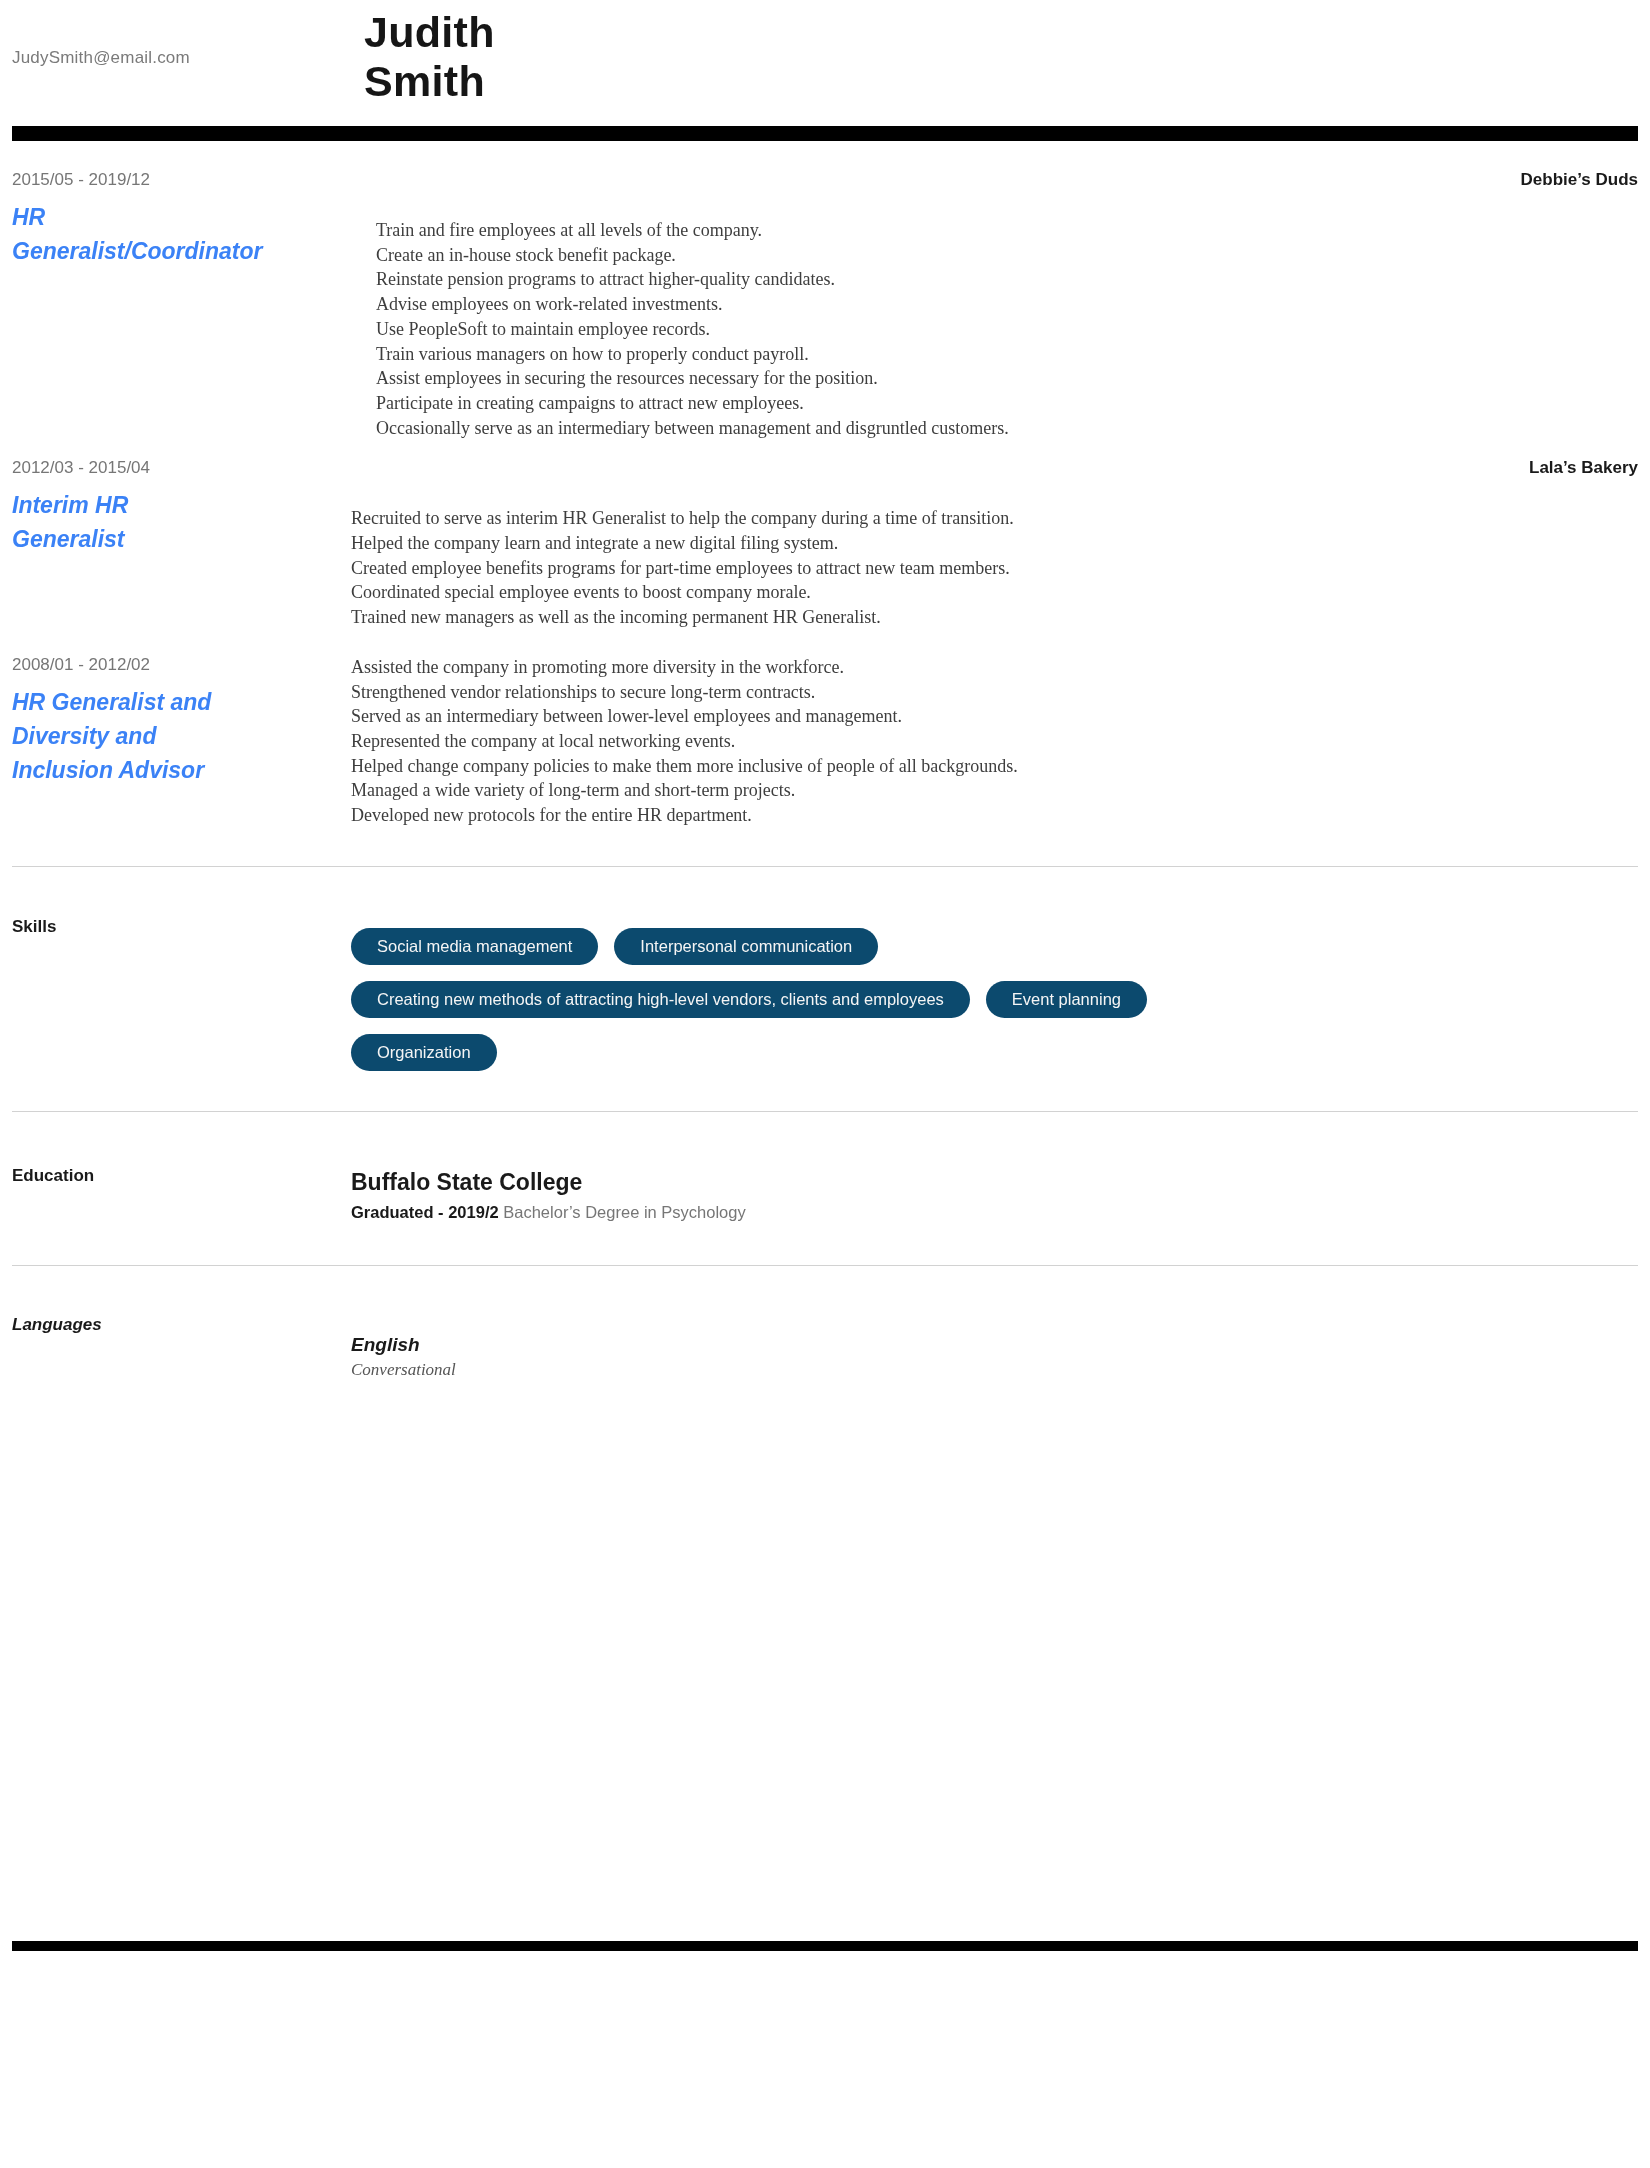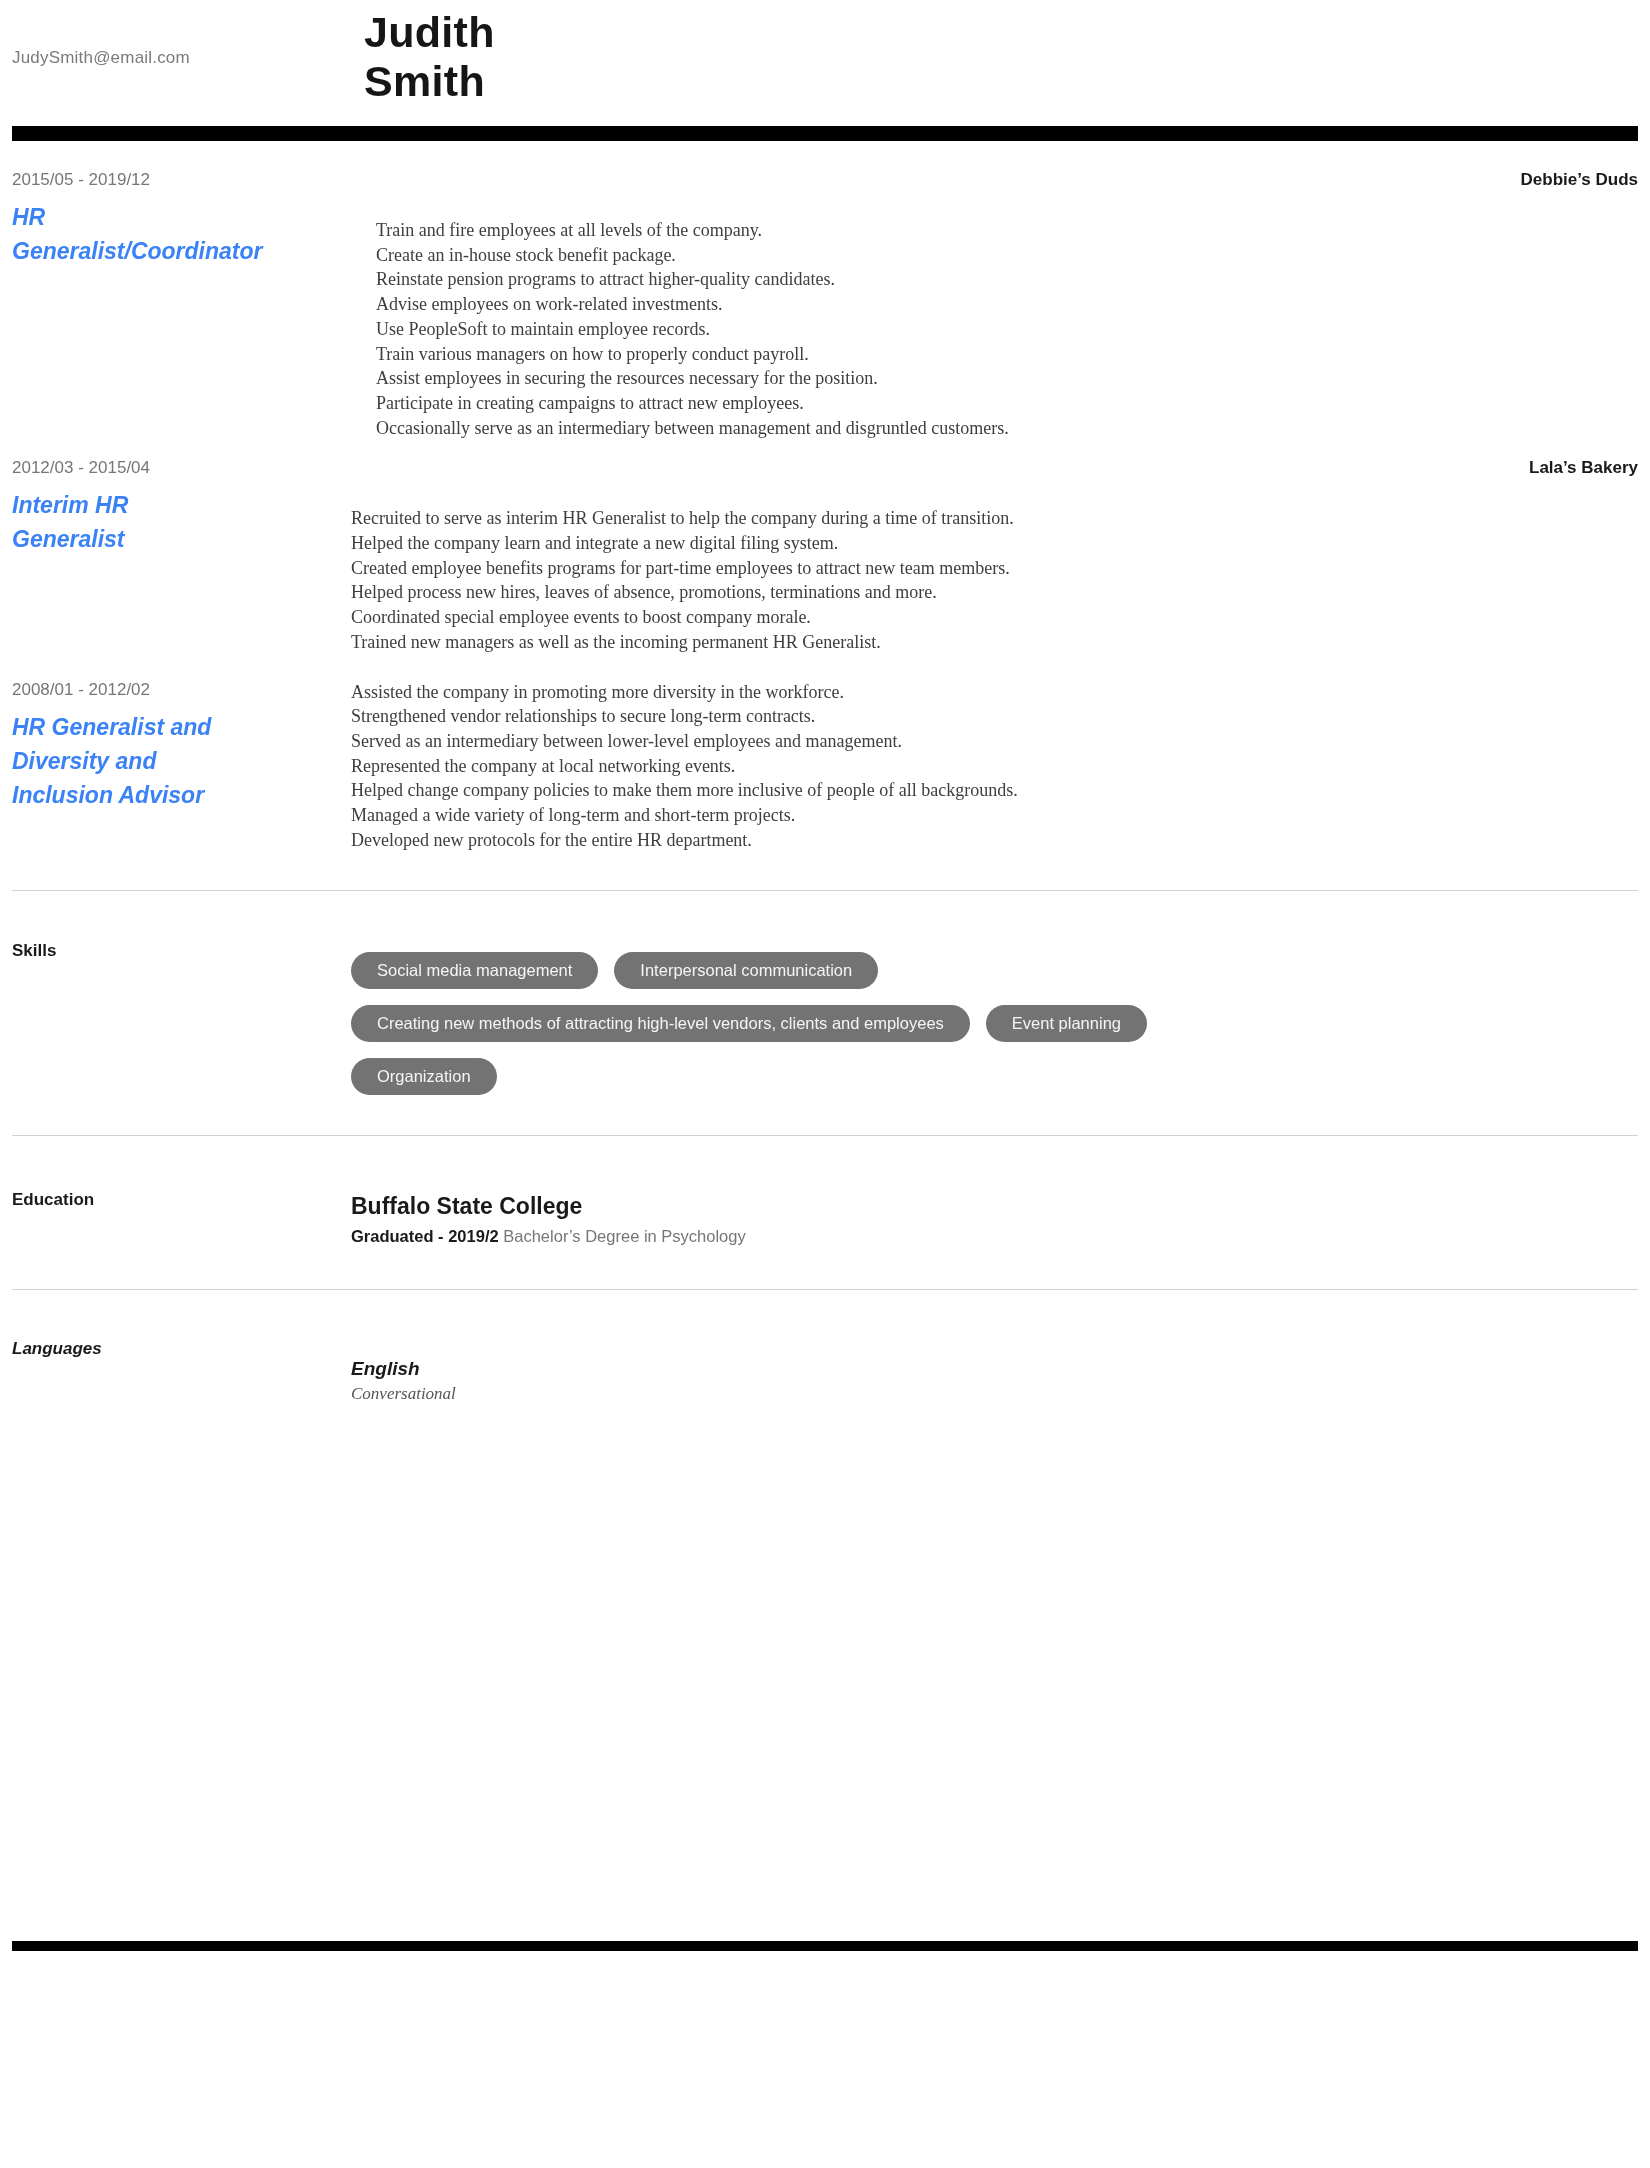--- a/index.html
+++ b/index.html
@@ -55,21 +55,21 @@
   
   .row { display: flex; }
   .row-left { width: 339px; flex: 0 0 339px; }
   .row-right { flex: 1; min-width: 0; }
   .section-label { font-size: 17px; font-weight: bold; color: #1a1a1a; line-height: 20px; }
 
   
   .skills-row { margin-top: 50px; }
   .pills { margin-top: 11px; max-width: 800px; display: flex; flex-wrap: wrap; column-gap: 16px; row-gap: 16px; }
   .pill {
-    background: #737373; color: #f5f5f5;
+    background: #0c4a6e; color: #f5f5f5;
     font-size: 16.5px; line-height: 17px;
     padding: 10px 26px; border-radius: 20px;
     white-space: nowrap;
   }
 
   
   .edu-row { margin-top: 54px; }
   .school { font-size: 23px; font-weight: bold; line-height: 32px; color: #1a1a1a; }
   .grad-line { margin-top: 4px; font-size: 16.5px; line-height: 20px; }
   .grad-date { font-weight: bold; color: #1a1a1a; }
@@ -121,21 +121,20 @@
       <div class="dates">2012/03 - 2015/04</div>
       <div class="job-title">Interim HR
 Generalist</div>
     </div>
     <div class="exp-right">
       <div class="company">Lala’s Bakery</div>
       <div class="bullets">
         <div>Recruited to serve as interim HR Generalist to help the company during a time of transition.</div>
         <div>Helped the company learn and integrate a new digital filing system.</div>
         <div>Created employee benefits programs for part-time employees to attract new team members.</div>
-        <div>Helped process new hires, leaves of absence, promotions, terminations and more.</div>
         <div>Coordinated special employee events to boost company morale.</div>
         <div>Trained new managers as well as the incoming permanent HR Generalist.</div>
       </div>
     </div>
   </div>
 
   <div class="exp exp-2">
     <div class="exp-left">
       <div class="dates">2008/01 - 2012/02</div>
       <div class="job-title">HR Generalist and

